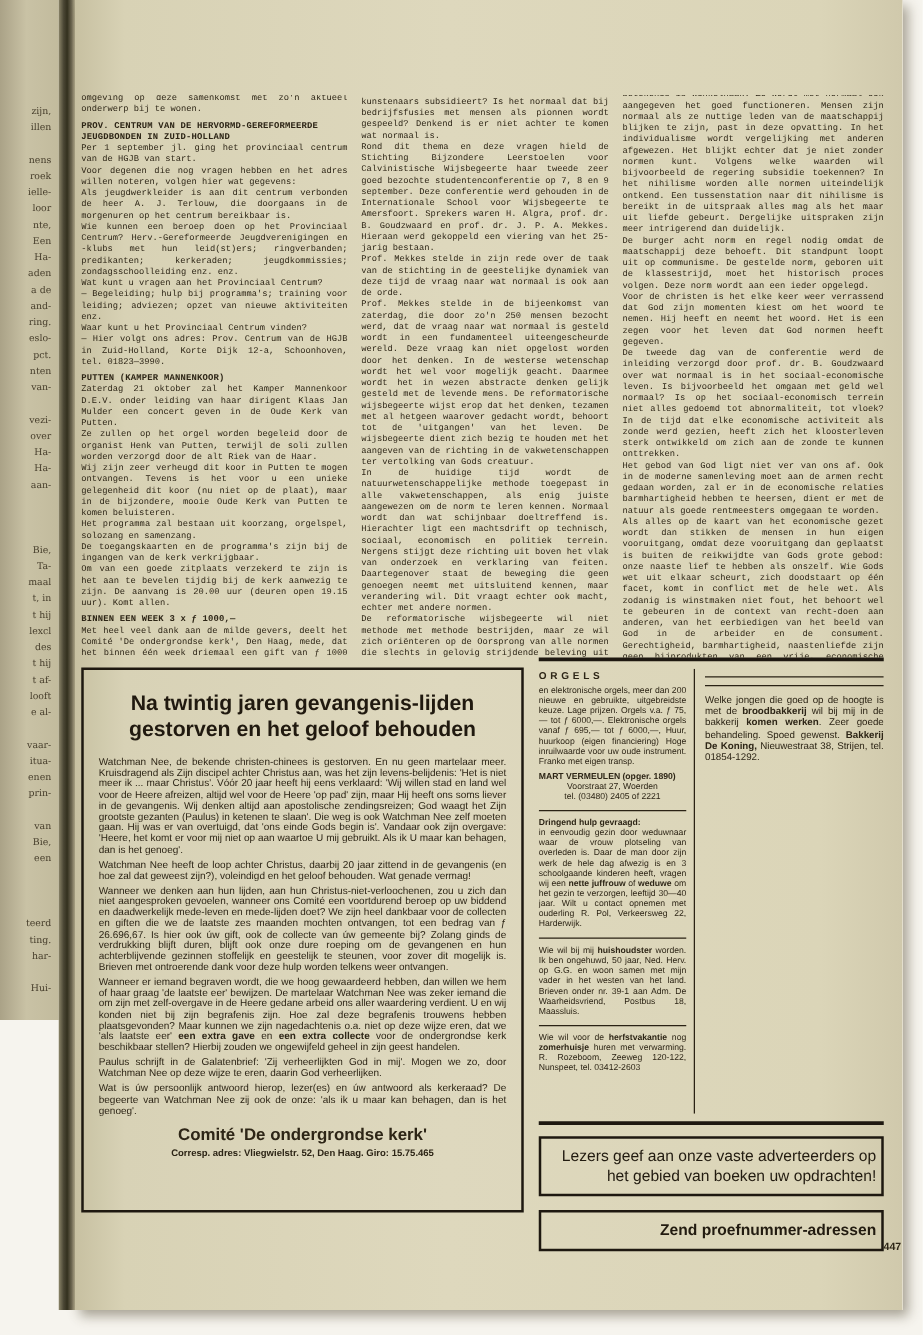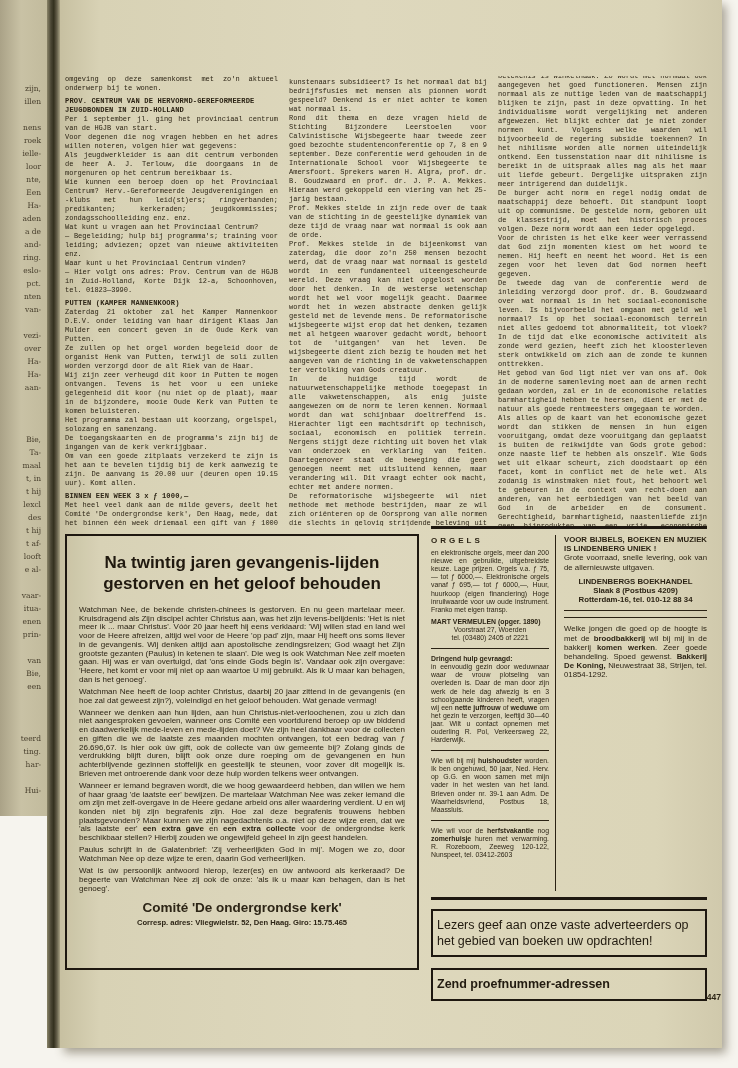--- a/index.html
+++ b/index.html
@@ -49,21 +49,21 @@
   .orgels-h{text-align:left;font-weight:bold;font-size:8px;letter-spacing:3px;margin:2px 0 4px;}
   .vendor{font-weight:bold;margin-top:4px !important;}
   hr.sep{border:0;border-top:1px solid #2a2214;margin:6px 0;}
   hr.thick{border:0;border-top:3px solid #1e1810;margin:6px 0 0;}
   .windsor{border:2px solid #1e1810;margin:8px 2px 8px 2px;padding:12px 4px 10px;
            text-align:center;height:152px;box-sizing:border-box;overflow:hidden;}
   .w1{font-family:"DejaVu Serif",serif;font-size:16px;letter-spacing:2px;color:#241d11;}
   .w2{font-weight:bold;font-size:15px;letter-spacing:.4px;margin-top:1px;}
   .w3{font-weight:bold;font-size:7.8px;margin-top:9px;}
   .w4{font-size:7.5px;line-height:9.4px;}
-  .banner{border:2px solid #1e1810;text-align:left;font-size:12.5px;line-height:16px;
+  .banner{border:2px solid #1e1810;text-align:right;font-size:12.5px;line-height:16px;
           padding:6px 4px;margin-top:9px;color:#221b10;}
   .banner.b2{font-weight:bold;margin-top:11px;padding:6px 4px 7px;}
   .pagenum{position:absolute;right:1px;bottom:46px;font-weight:bold;font-size:8.5px;}
 </style>
 </head>
 <body>
 
 <div id="screen">
 
   <div class="prev">
@@ -230,27 +230,20 @@
               <p class="just"><b>Dringend hulp gevraagd:</b><br>in eenvoudig gezin door weduwnaar waar de vrouw plotseling van overleden is. Daar de man door zijn werk de hele dag afwezig is en 3 schoolgaande kinderen heeft, vragen wij een <b>nette juffrouw</b> of <b>weduwe</b> om het gezin te verzorgen, leeftijd 30—40 jaar. Wilt u contact opnemen met ouderling R. Pol, Verkeersweg 22, Harderwijk.</p>
               <hr class="sep">
               <p class="just">Wie wil bij mij <b>huishoudster</b> worden. Ik ben ongehuwd, 50 jaar, Ned. Herv. op G.G. en woon samen met mijn vader in het westen van het land. Brieven onder nr. 39-1 aan Adm. De Waarheidsvriend, Postbus 18, Maassluis.</p>
               <hr class="sep">
               <p class="just">Wie wil voor de <b>herfstvakantie</b> nog <b>zomerhuisje</b> huren met verwarming. R. Rozeboom, Zeeweg 120-122, Nunspeet, tel. 03412-2603</p>
             </div>
 
             <div class="vdiv"></div>
 
             <div class="right-col">
-              <div>
-                <p class="b just">VOOR BIJBELS, BOEKEN EN MUZIEK IS LINDENBERG UNIEK !</p>
-                <p class="just">Grote voorraad, snelle levering, ook van de allernieuwste uitgaven.</p>
-                <p class="b ctr mt">LINDENBERGS BOEKHANDEL</p>
-                <p class="b ctr">Slaak 8 (Postbus 4209)</p>
-                <p class="b ctr">Rotterdam-16, tel. 010-12 88 34</p>
-              </div>
               <hr class="sep">
               <hr class="sep">
               <p class="just">Welke jongen die goed op de hoogte is met de <b>broodbakkerij</b> wil bij mij in de bakkerij <b>komen werken</b>. Zeer goede behandeling. Spoed gewenst. <b>Bakkerij De Koning,</b> Nieuwestraat 38, Strijen, tel. 01854-1292.</p>
             </div>
           </div>
 
           <hr class="thick">
           <div class="banner">Lezers geef aan onze vaste adverteerders op het gebied van boeken uw opdrachten!</div>
           <div class="banner b2">Zend proefnummer-adressen</div>
         </div>

